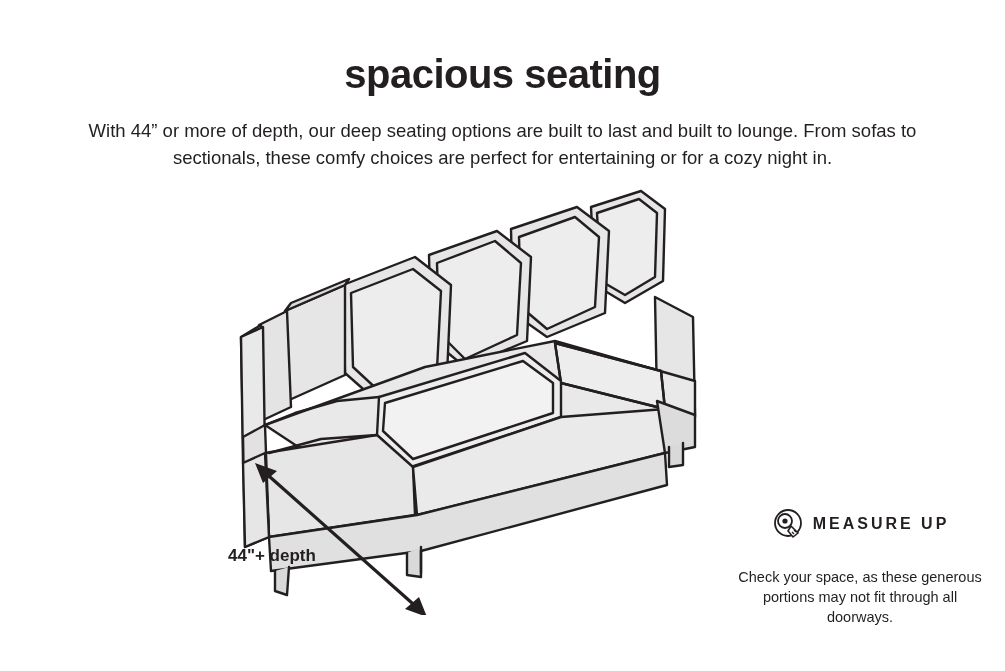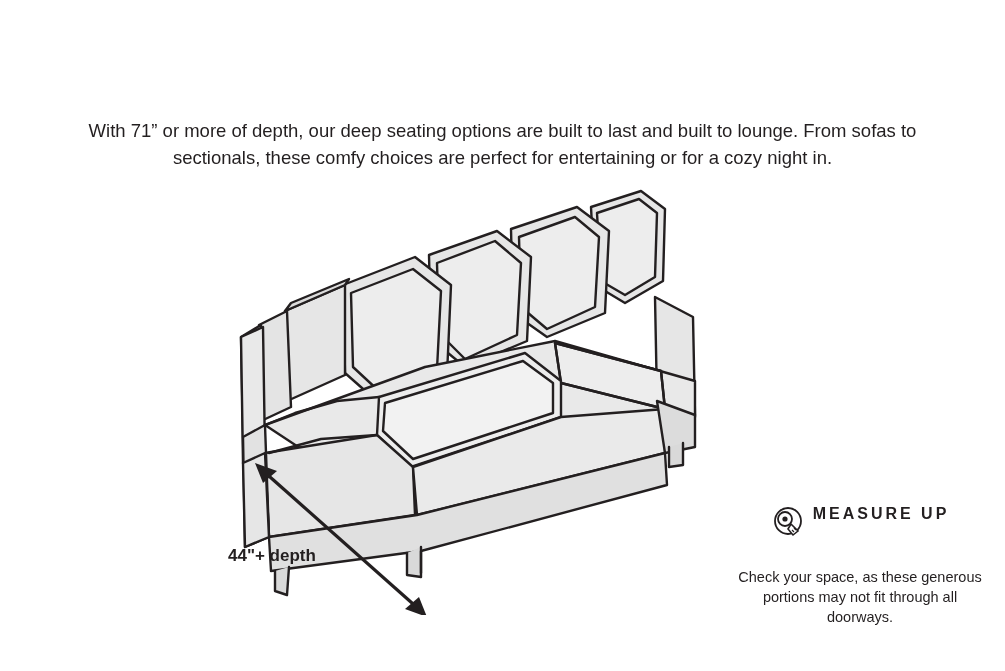--- a/index.html
+++ b/index.html
@@ -59,21 +59,21 @@
   }
   .measure-block {
     position: absolute;
     left: 735px;
     top: 505px;
     width: 250px;
     text-align: center;
   }
   .measure-head {
     display: flex;
-    align-items: flex-start;
+    align-items: center;
     justify-content: center;
     gap: 8px;
     height: 38px;
   }
   .measure-title {
     font-size: 16px;
     font-weight: bold;
     letter-spacing: 3px;
     color: #231f20;
   }
@@ -83,22 +83,23 @@
     line-height: 20px;
     color: #231f20;
   }
   svg { display: block; }
 </style>
 </head>
 <body>
 
 <div class="page">
 
+  <div class="headline">spacious seating</div>
 
-  <div class="subhead">With 71” or more of depth, our deep seating options are built to last and built to lounge. From sofas to sectionals, these comfy choices are perfect for entertaining or for a cozy night in.</div>
+  <div class="subhead">With 44” or more of depth, our deep seating options are built to last and built to lounge. From sofas to sectionals, these comfy choices are perfect for entertaining or for a cozy night in.</div>
 
   <div class="illustration">
     <svg width="560" height="430" viewBox="0 0 560 430" fill="none" xmlns="http://www.w3.org/2000/svg">
       <g stroke="#231f20" stroke-width="2.4" stroke-linejoin="round" stroke-linecap="round">
 
         <path d="M430 112 L468 132 L470 230 L432 216 Z" fill="#e6e6e6"></path>
 
         <path d="M366 22 L416 6 L440 24 L438 96 L400 118 L370 100 Z" fill="#e6e6e6"></path>
         <path d="M372 28 L414 14 L432 28 L430 92 L400 110 L376 96 Z" fill="#ededed"></path>
 

